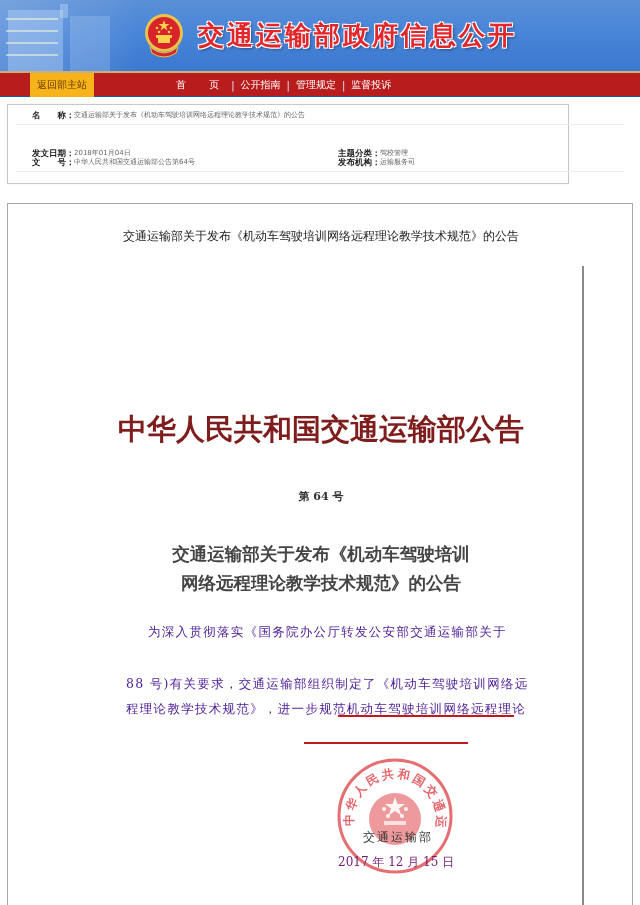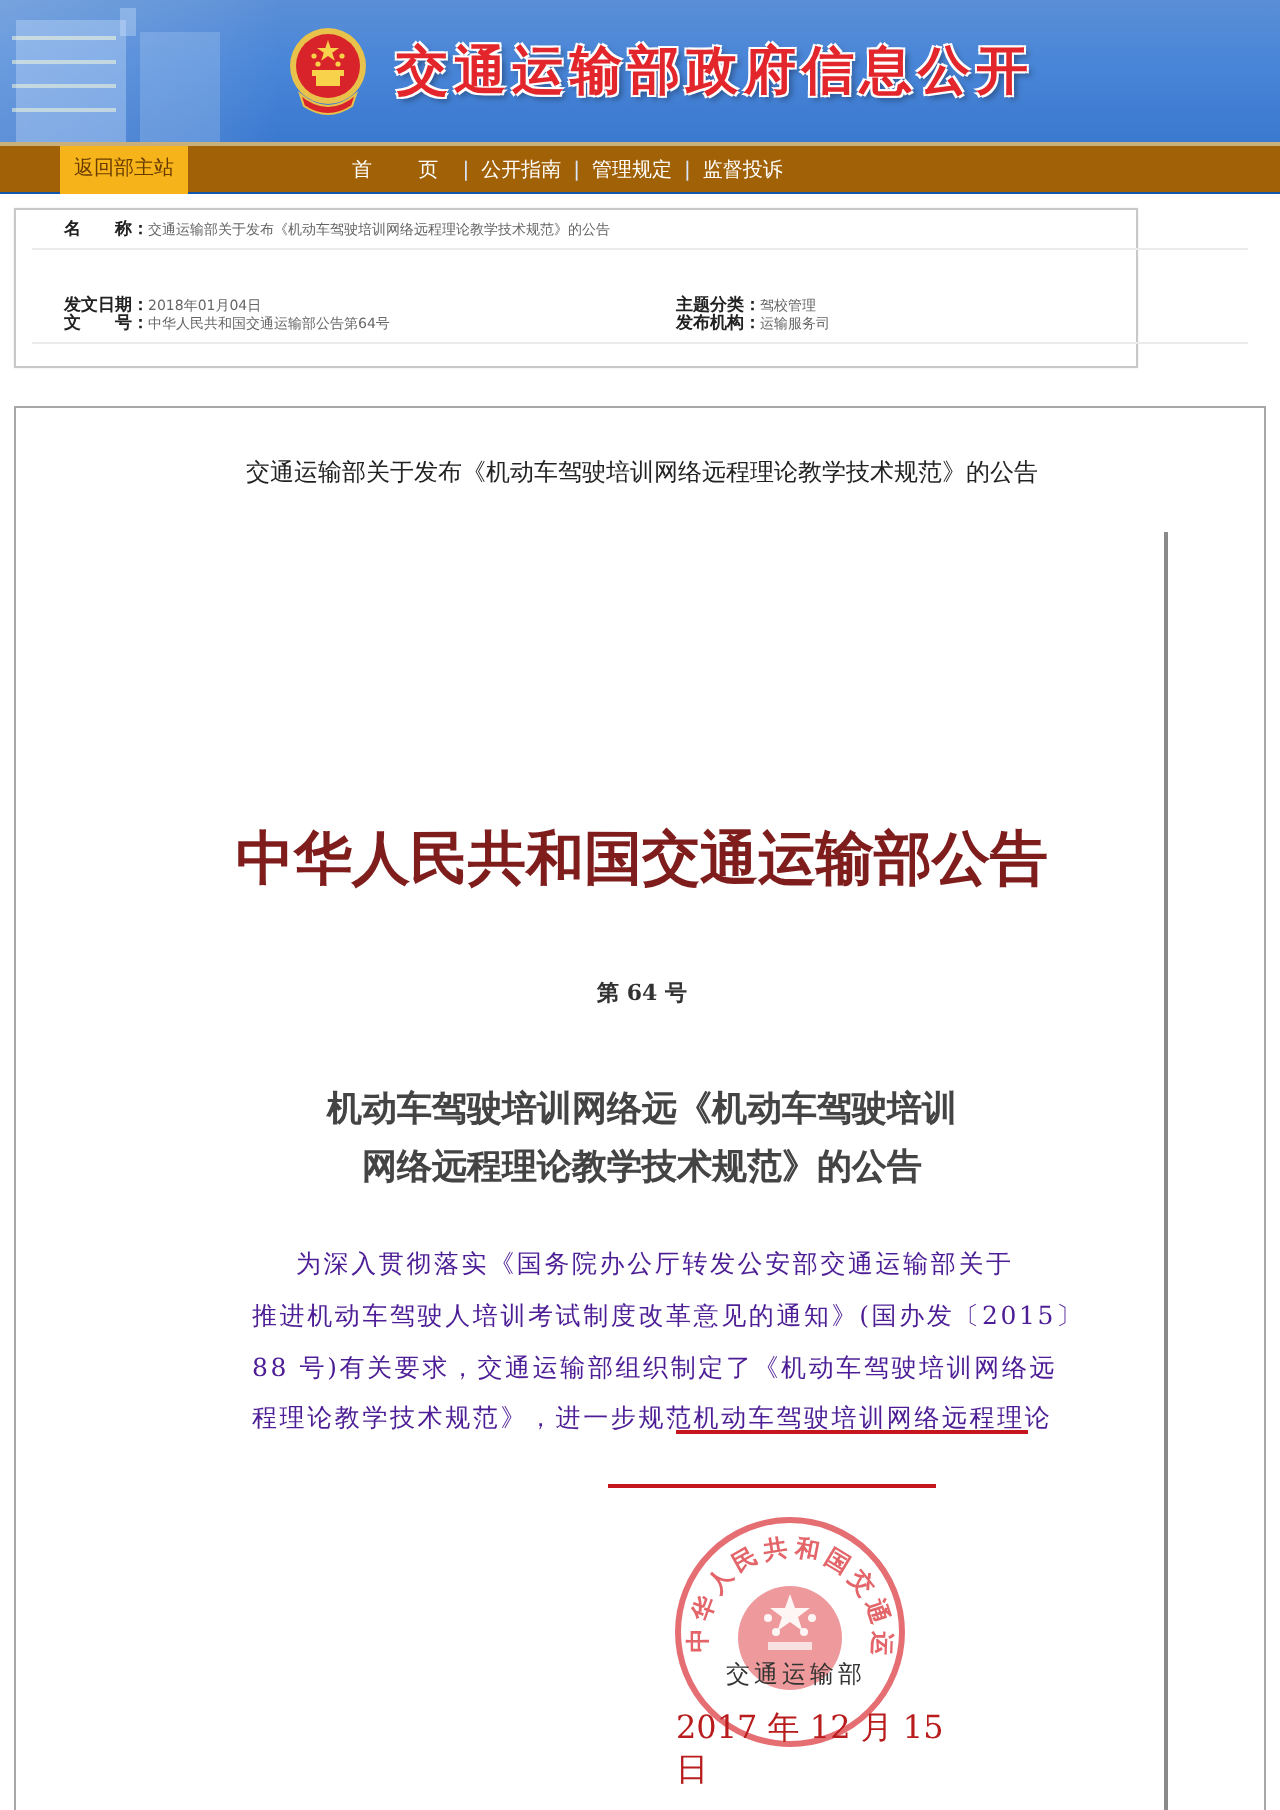--- a/index.html
+++ b/index.html
@@ -53,21 +53,21 @@
       letter-spacing: 3px;
       color: #e2262b;
       text-shadow: 1px 1px 0 #fff, -1px -1px 0 #fff, 1px -1px 0 #fff, -1px 1px 0 #fff, 2px 2px 3px rgba(0,0,0,0.4);
       font-family: "DejaVu Serif", "Liberation Serif", serif;
     }
     
     .navbar {
       position: absolute;
       left: 0; top: 73px;
       width: 640px; height: 24px;
-      background: #a16207;
+      background: #b91c1c;
       border-bottom: 1px solid #1456a8;
     }
     .nav-home {
       position: absolute;
       left: 30px; top: 0;
       width: 64px; height: 24px;
       background: #f6b41a;
       color: #6a3b00;
       font-size: 10px;
       line-height: 24px;
@@ -214,22 +214,22 @@
       text-align: center;
       font-size: 12px;
       color: #333;
       font-family: "DejaVu Serif", serif;
       letter-spacing: 2px;
     }
     .sig-date {
       position: absolute;
       left: 330px; top: 650px;
       width: 140px;
-      font-size: 16px;
-      color: #b91c1c;
+      font-size: 12px;
+      color: #701a75;
       font-family: "DejaVu Serif", serif;
     }
   </style>
 </head>
 <body>
 
 <div class="banner">
   <div class="building">
     <div class="tower" style="left:8px;top:10px;width:55px;height:63px;"></div>
     <div class="tower" style="left:60px;top:4px;width:8px;height:14px;"></div>
@@ -287,25 +287,24 @@
   </div>
 </div>
 
 <div class="doc">
   <div class="doc-heading">交通运输部关于发布《机动车驾驶培训网络远程理论教学技术规范》的公告</div>
   <div class="scan-edge"></div>
 
   <div class="gazette-title">中华人民共和国交通运输部公告</div>
   <div class="gazette-no">第 64 号</div>
 
-  <div class="announce-title l1">机动车驾驶培训网络远《机动车驾驶培训</div>
+  <div class="announce-title l1">交通运输部关于发布《机动车驾驶培训</div>
   <div class="announce-title l2">网络远程理论教学技术规范》的公告</div>
 
   <div class="body-line indent" style="top:420px;">为深入贯彻落实《国务院办公厅转发公安部交通运输部关于</div>
-  <div class="body-line" style="top:446px;">推进机动车驾驶人培训考试制度改革意见的通知》(国办发〔2015〕</div>
   <div class="body-line" style="top:472px;">88 号)有关要求，交通运输部组织制定了《机动车驾驶培训网络远</div>
   <div class="body-line" style="top:497px;">程理论教学技术规范》，进一步规范机动车驾驶培训网络远程理论</div>
 
   <div class="underline-a"></div>
   <div class="underline-b"></div>
 
   <svg class="seal" viewBox="0 0 118 118">
     <circle cx="59" cy="59" r="56" fill="none" stroke="#e0555a" stroke-width="3" opacity="0.85"></circle>
     <circle cx="59" cy="62" r="26" fill="#e8777a" opacity="0.75"></circle>
     <polygon points="59,40 61.5,47 69,47 63,51.5 65.3,58.5 59,54 52.7,58.5 55,51.5 49,47 56.5,47" fill="#fff" opacity="0.9"></polygon>

